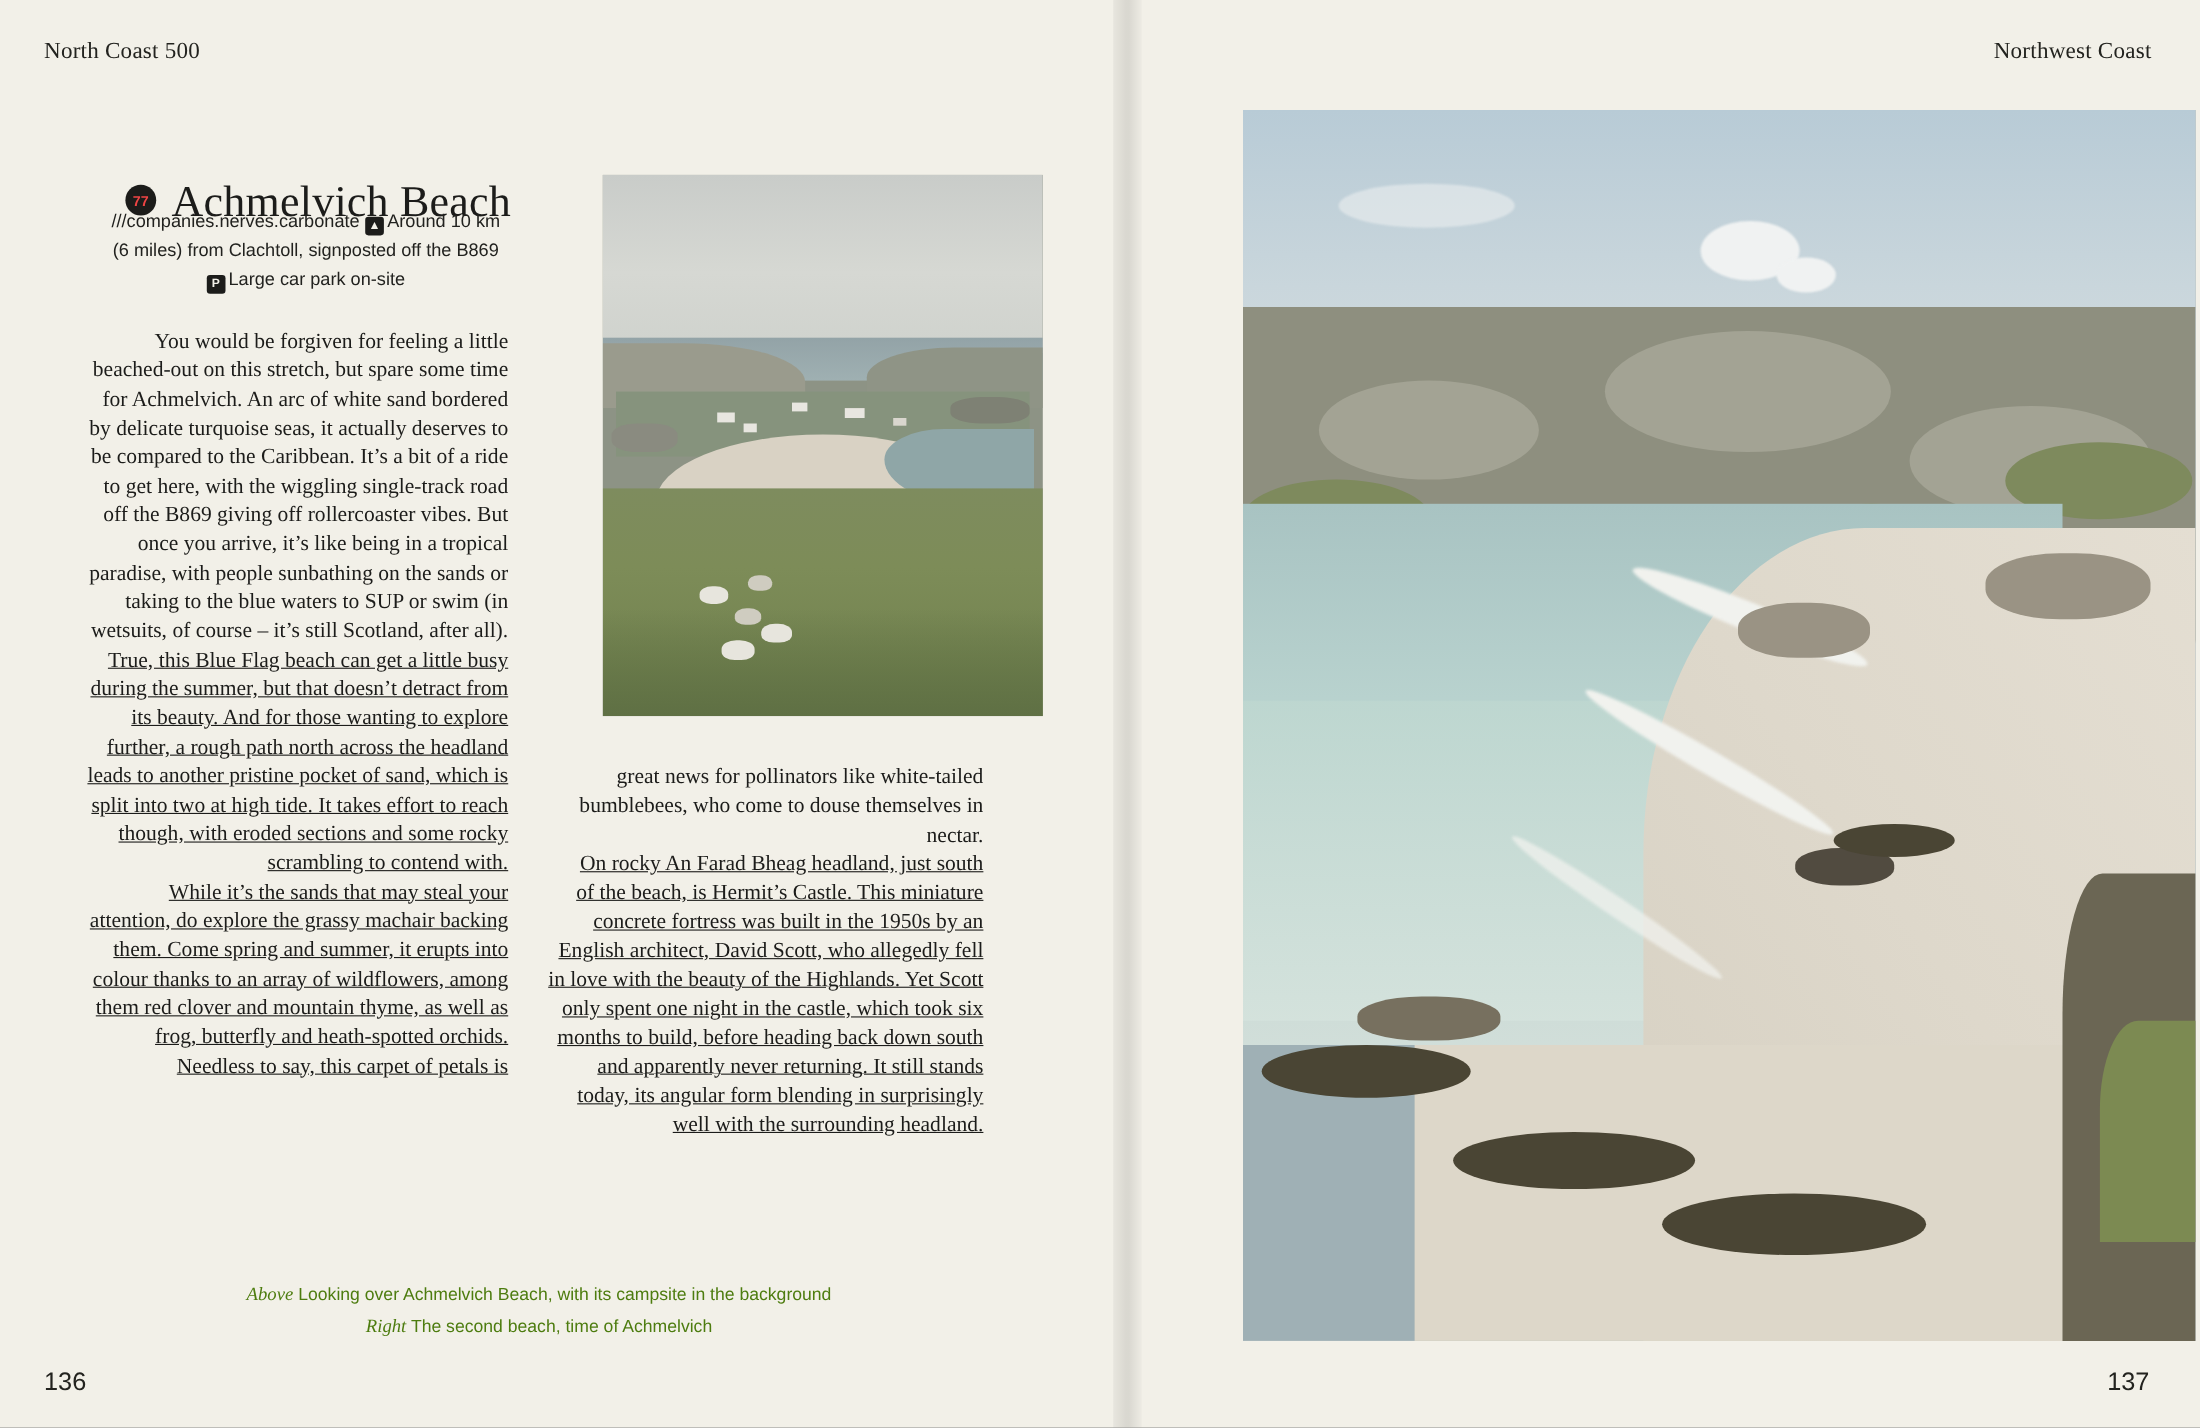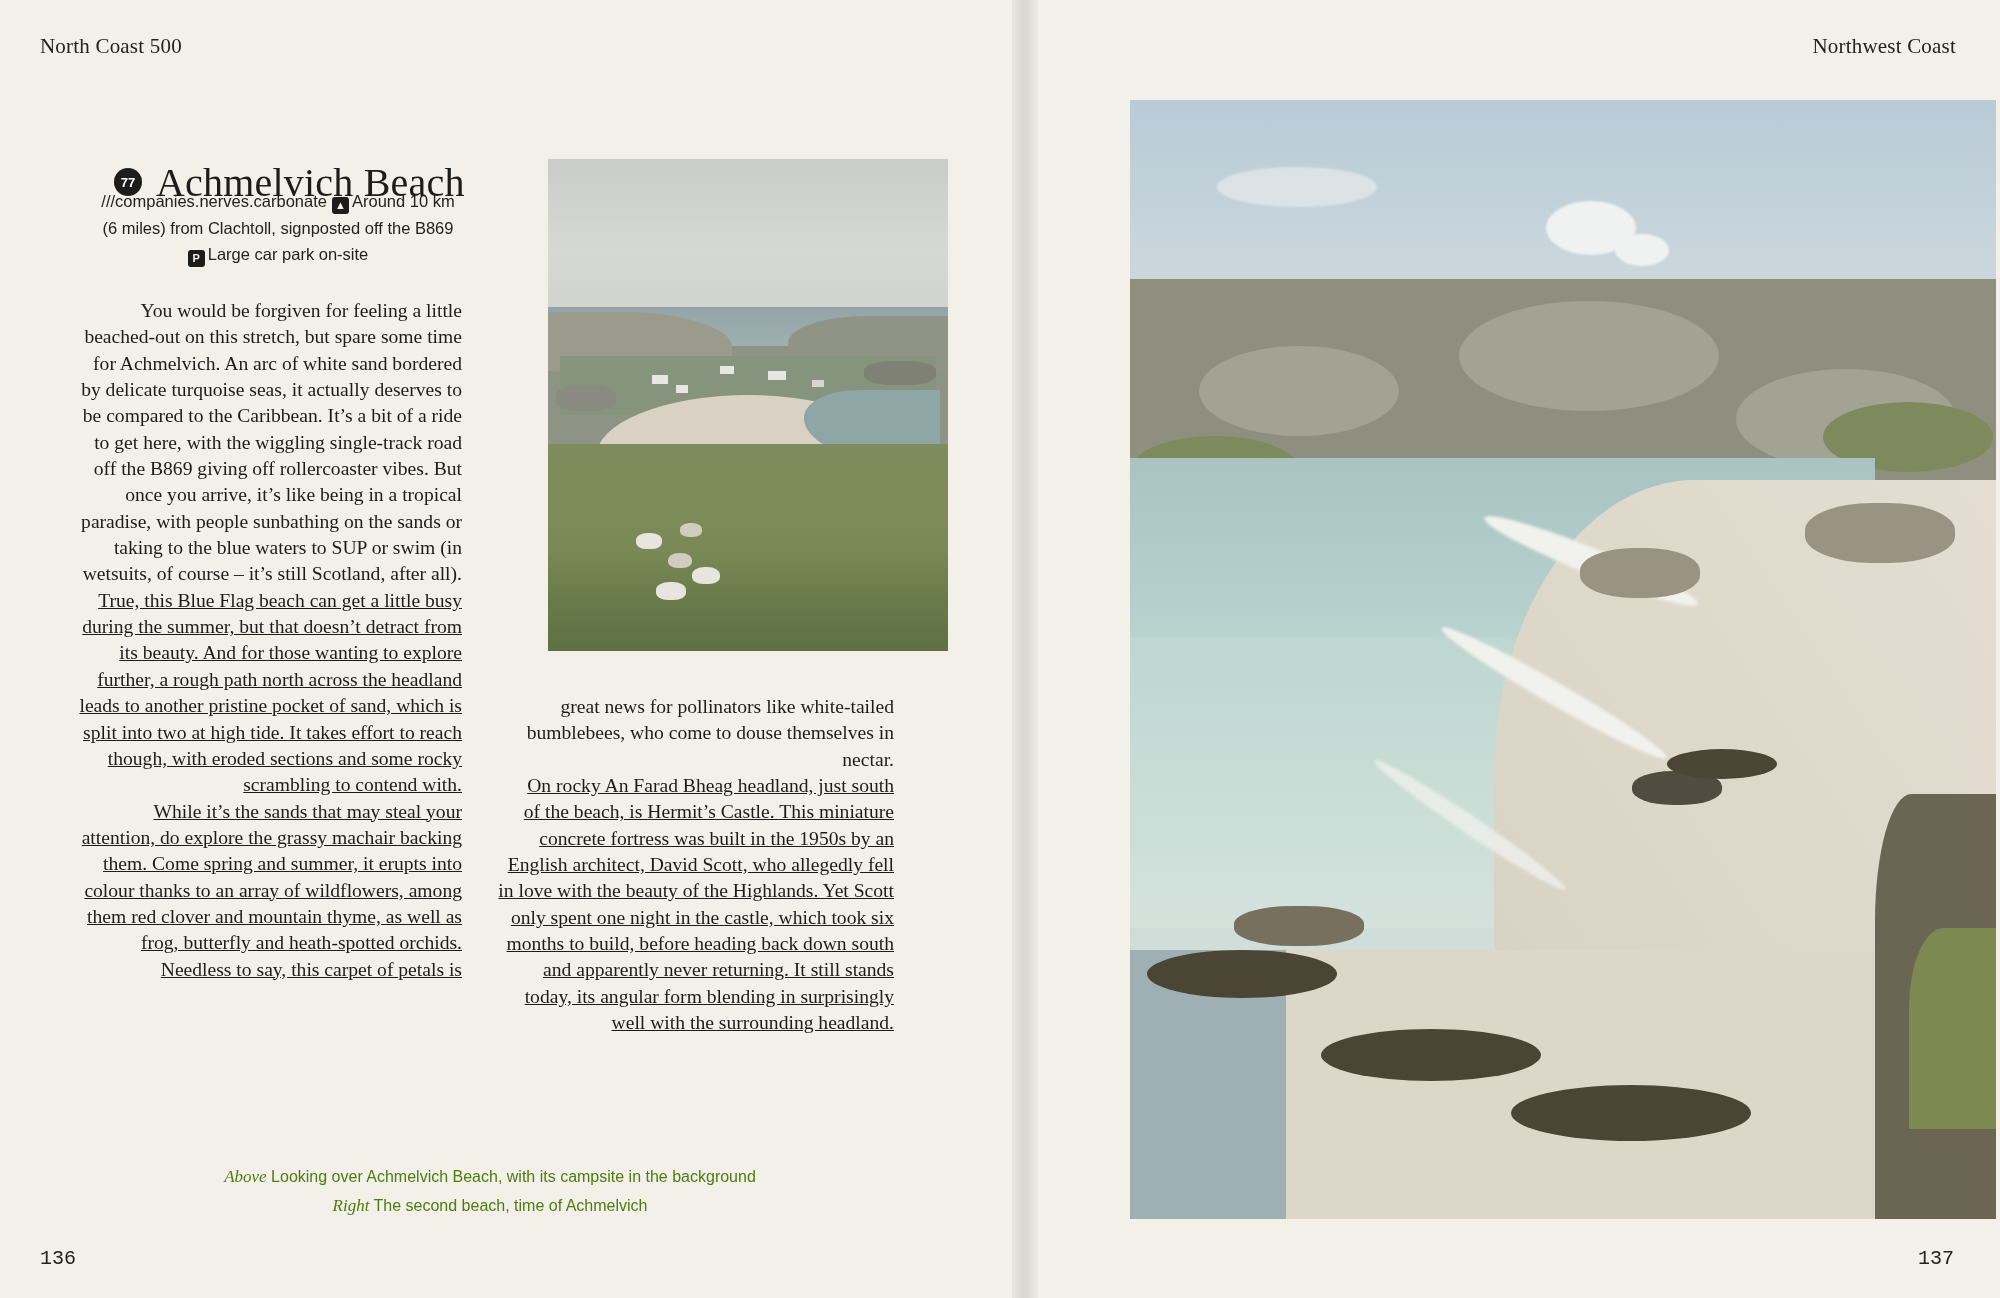--- a/index.html
+++ b/index.html
@@ -33,42 +33,42 @@
     font-size: 21px;
     letter-spacing: 0.2px;
     color: #23231f;
   }
   .rh-left { left: 40px; }
   .rh-right { right: 44px; }
 
   .folio {
     position: absolute;
     bottom: 28px;
-    font-family: Liberation Mono, monospace;
-    font-size: 20px;
+    font-family: Liberation Sans, sans-serif;
+    font-size: 23px;
     color: #23231f;
   }
   .folio-left { left: 40px; }
   .folio-right { right: 46px; }
 
   
   .title-row {
     position: absolute;
     left: 114px;
     top: 132px;
     display: flex;
     align-items: center;
     gap: 14px;
   }
   .poi-badge {
     width: 28px;
     height: 28px;
     border-radius: 50%;
     background: #1c1c1a;
-    color: #ffffff;
+    color: #ef4444;
     font-family: "Liberation Sans", sans-serif;
     font-size: 13px;
     font-weight: bold;
     display: flex;
     align-items: center;
     justify-content: center;
     line-height: 1;
   }
   .entry-title {
     font-family: "Liberation Serif", serif;

